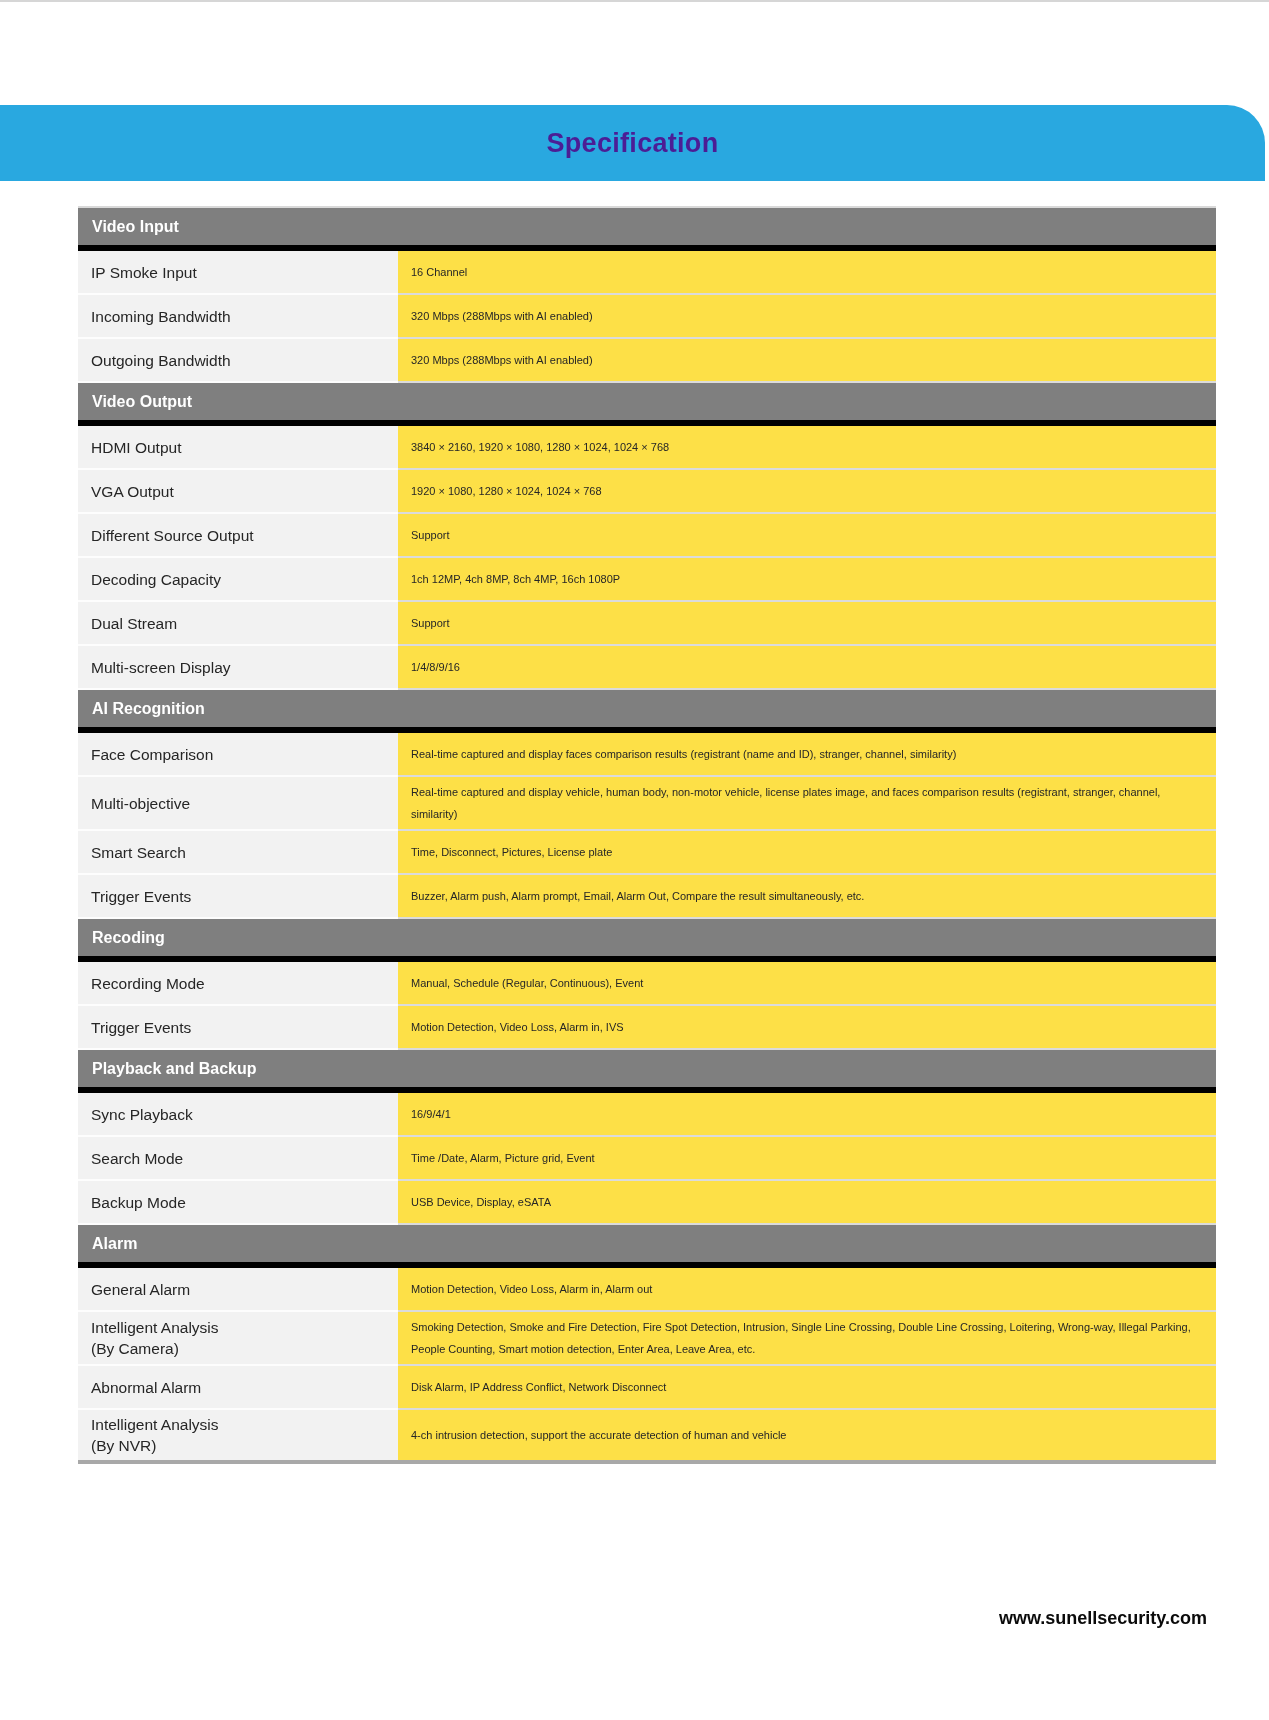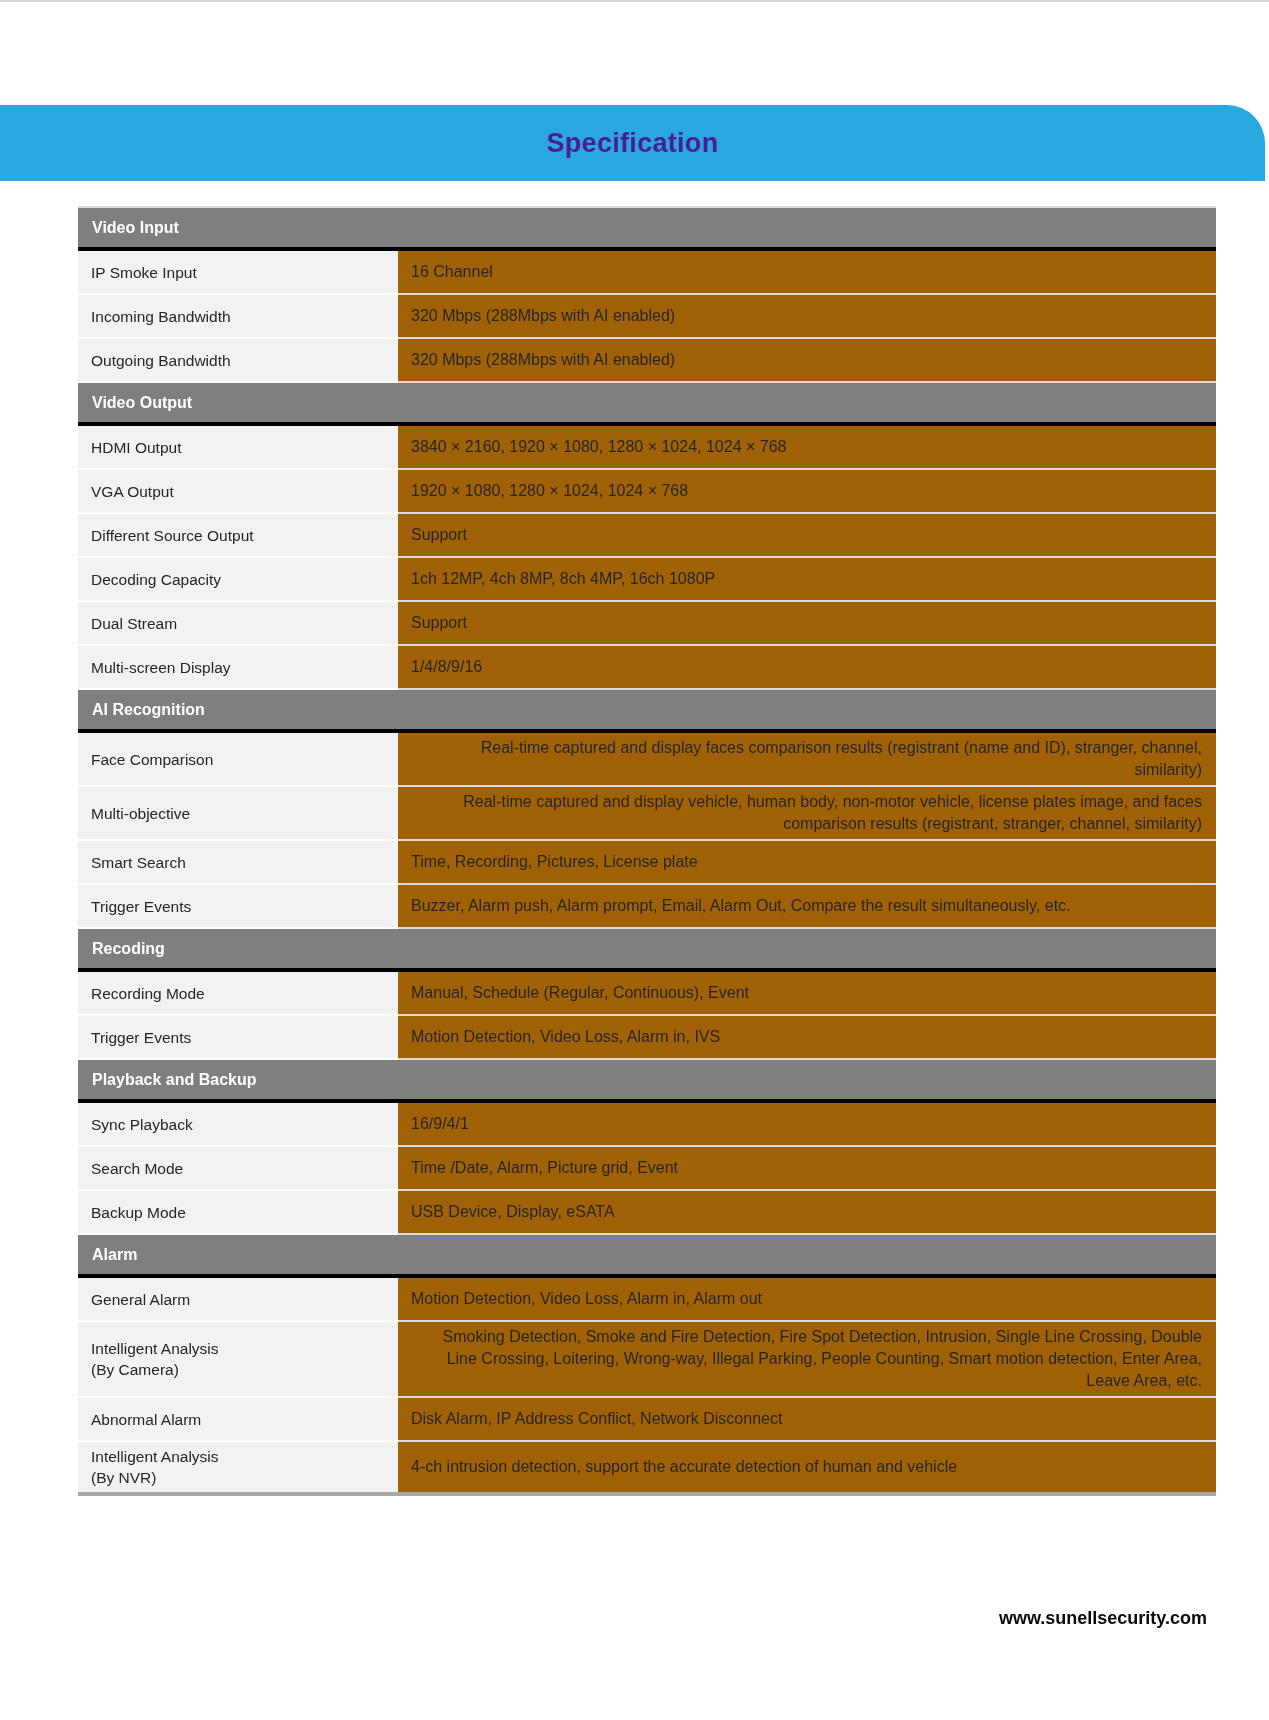--- a/index.html
+++ b/index.html
@@ -38,21 +38,21 @@
     position: absolute;
     top: 204px;
     left: 78px;
     width: 1138px;
     border-top: 2px solid #d9d9d9;
     border-bottom: 4px solid #a8a8a8;
   }
   .section-header {
     height: 43px;
     background: #7f7f7f;
-    border-bottom: 4px solid #000000;
+    border-bottom: 6px solid #000000;
     display: flex;
     align-items: center;
     padding-left: 14px;
   }
   .section-header span {
     color: #ffffff;
     font-size: 16px;
     font-weight: bold;
   }
   .spec-row { display: flex; align-items: stretch; }
@@ -63,29 +63,28 @@
     display: flex;
     align-items: center;
     padding: 4px 12px 4px 13px;
     min-height: 44px;
     font-size: 15.5px;
     line-height: 21px;
     white-space: pre-line;
   }
   .cell-value {
     flex: 1;
-    background: #a16207;
+    background: #fde047;
     border-bottom: 2px solid #dbdbdb;
     display: flex;
     align-items: center;
     padding: 4px 14px 4px 13px;
     min-height: 44px;
-    font-size: 16px;
+    font-size: 11px;
     line-height: 22px;
-    text-align: right;
   }
   .spec-row:last-child .cell-label,
   .spec-row:last-child .cell-value { border-bottom: none; }
   
   .footer {
     position: absolute;
     top: 1606px;
     right: 62px;
     font-size: 18px;
     font-weight: 700;
@@ -151,21 +150,21 @@
       <div class="spec-row">
         <div class="cell-label">Face Comparison</div>
         <div class="cell-value">Real-time captured and display faces comparison results (registrant (name and ID), stranger, channel, similarity)</div>
       </div>
       <div class="spec-row">
         <div class="cell-label">Multi-objective</div>
         <div class="cell-value">Real-time captured and display vehicle, human body, non-motor vehicle, license plates image, and faces comparison results (registrant, stranger, channel, similarity)</div>
       </div>
       <div class="spec-row">
         <div class="cell-label">Smart Search</div>
-        <div class="cell-value">Time, Recording, Pictures, License plate</div>
+        <div class="cell-value">Time, Disconnect, Pictures, License plate</div>
       </div>
       <div class="spec-row">
         <div class="cell-label">Trigger Events</div>
         <div class="cell-value">Buzzer, Alarm push, Alarm prompt, Email, Alarm Out, Compare the result simultaneously, etc.</div>
       </div>
       <div class="section-header">
         <span>Recoding</span>
       </div>
       <div class="spec-row">
         <div class="cell-label">Recording Mode</div>

